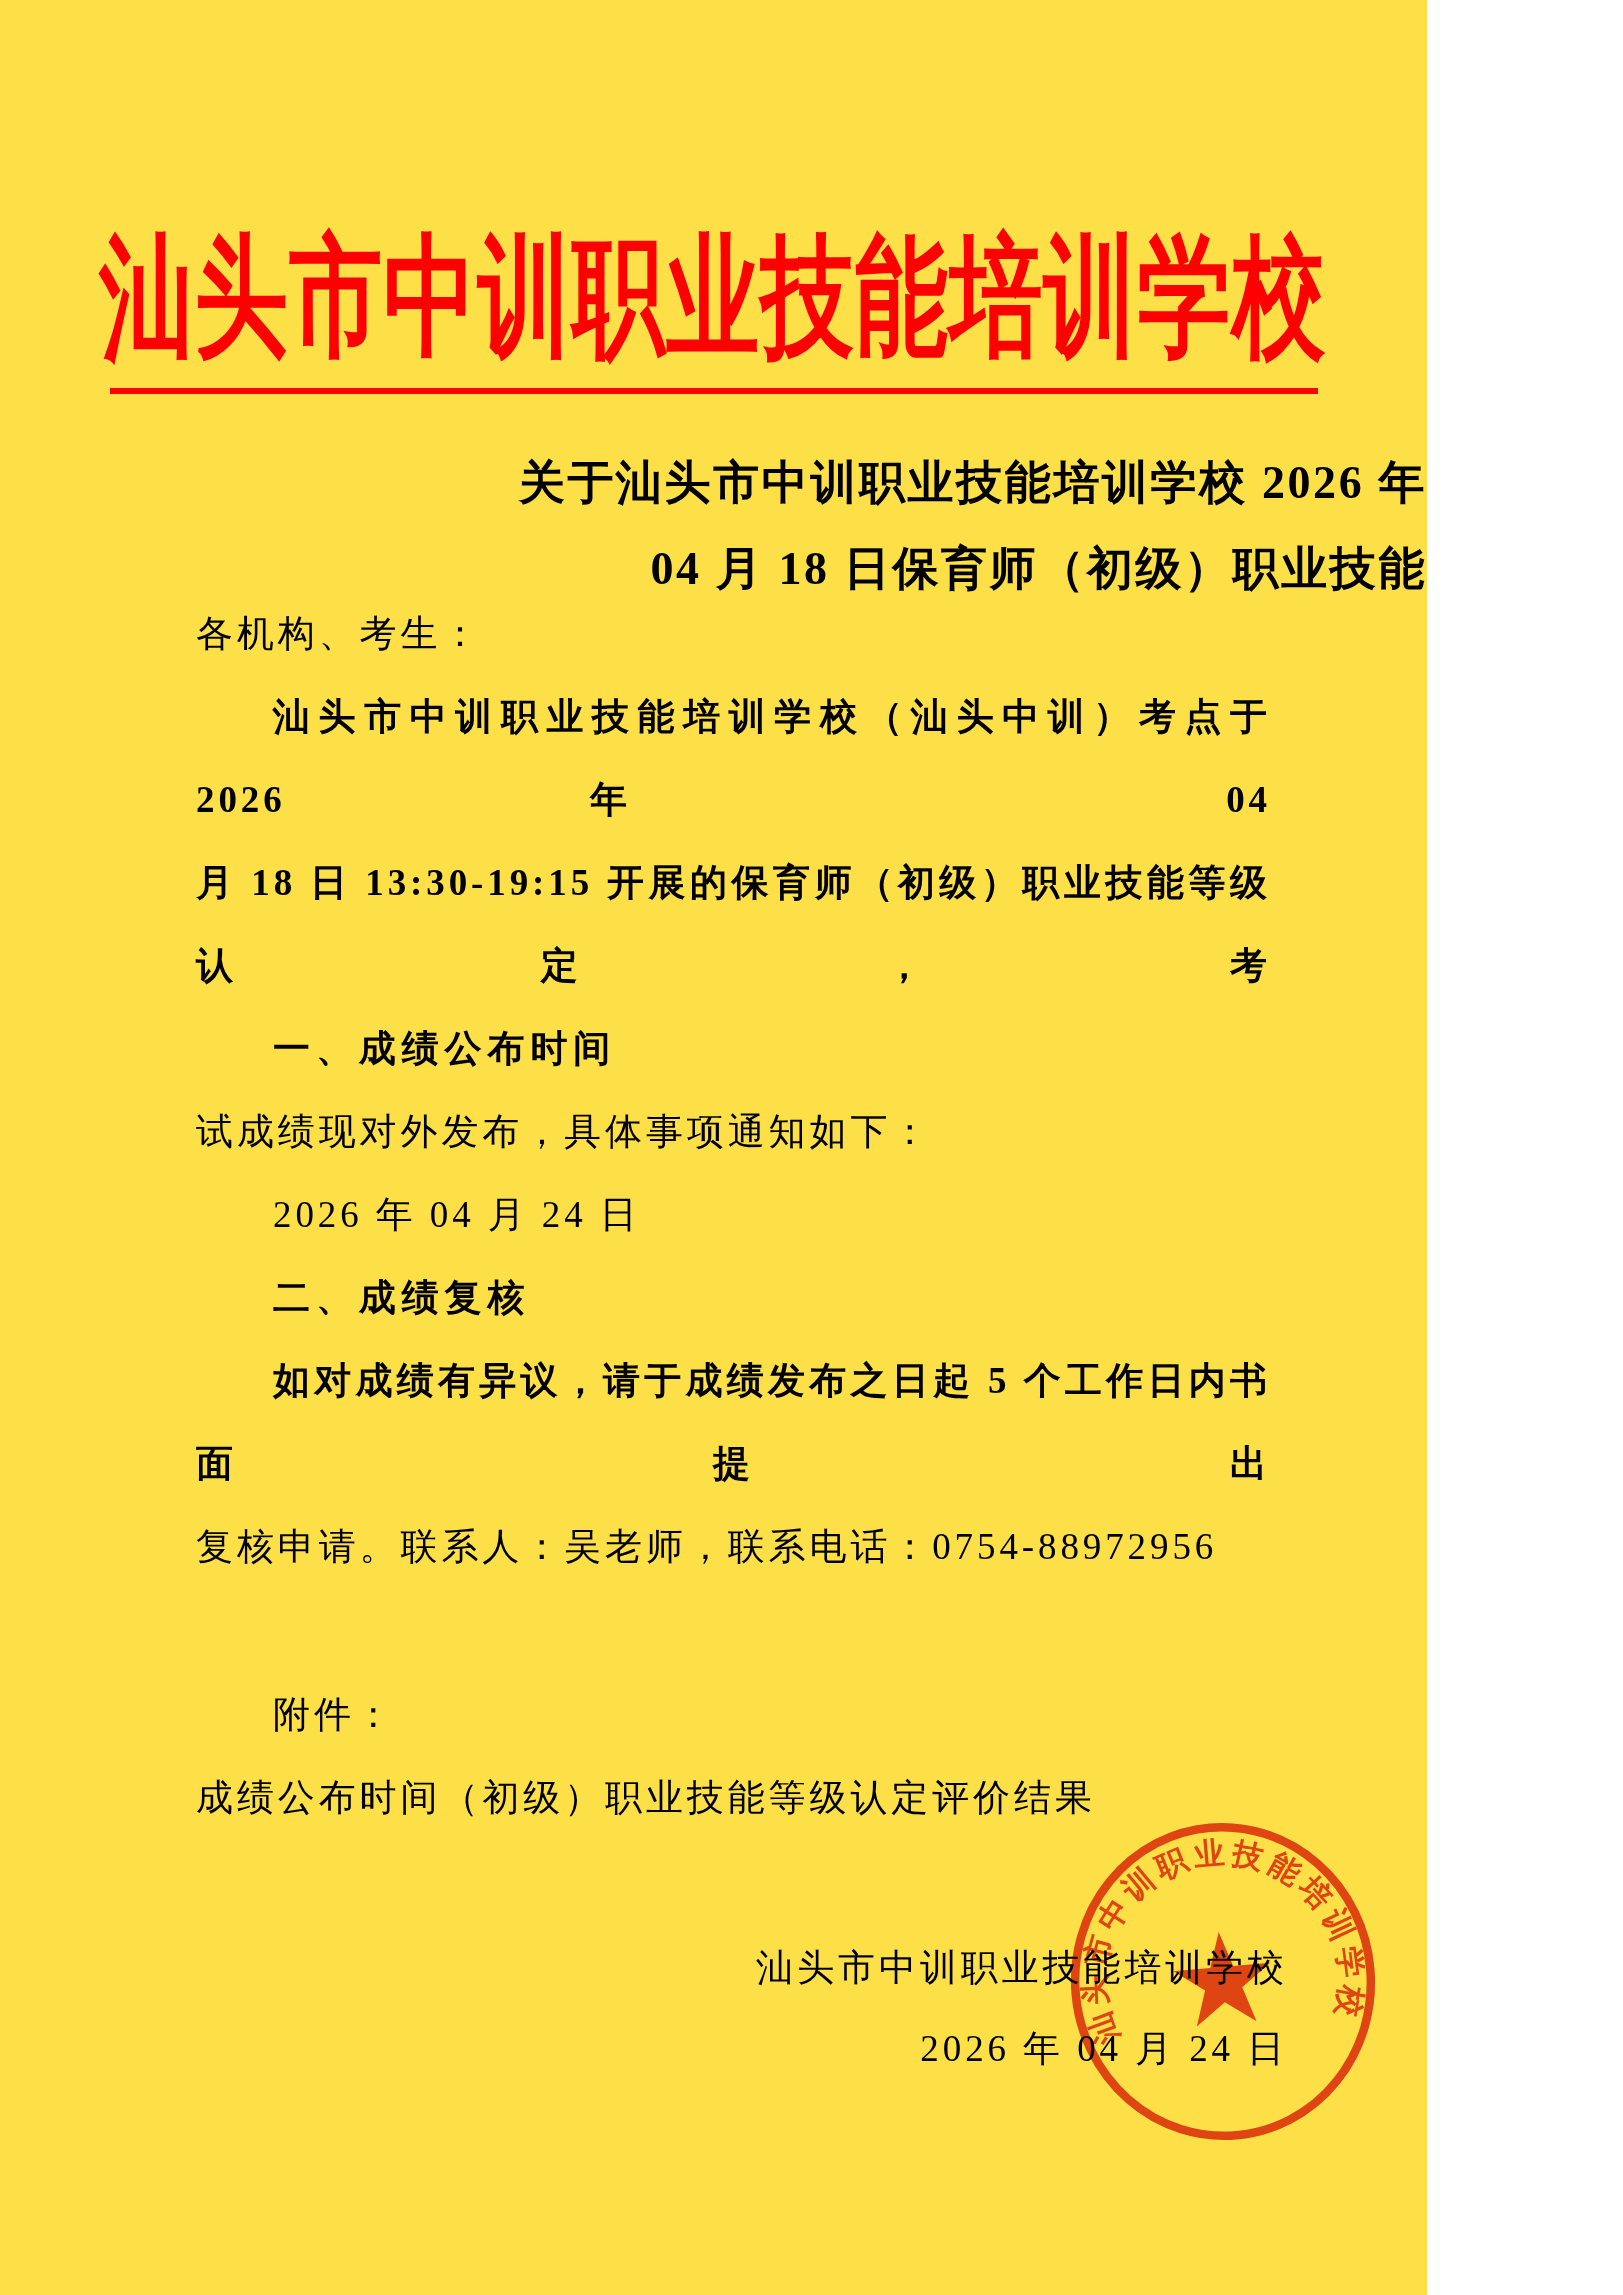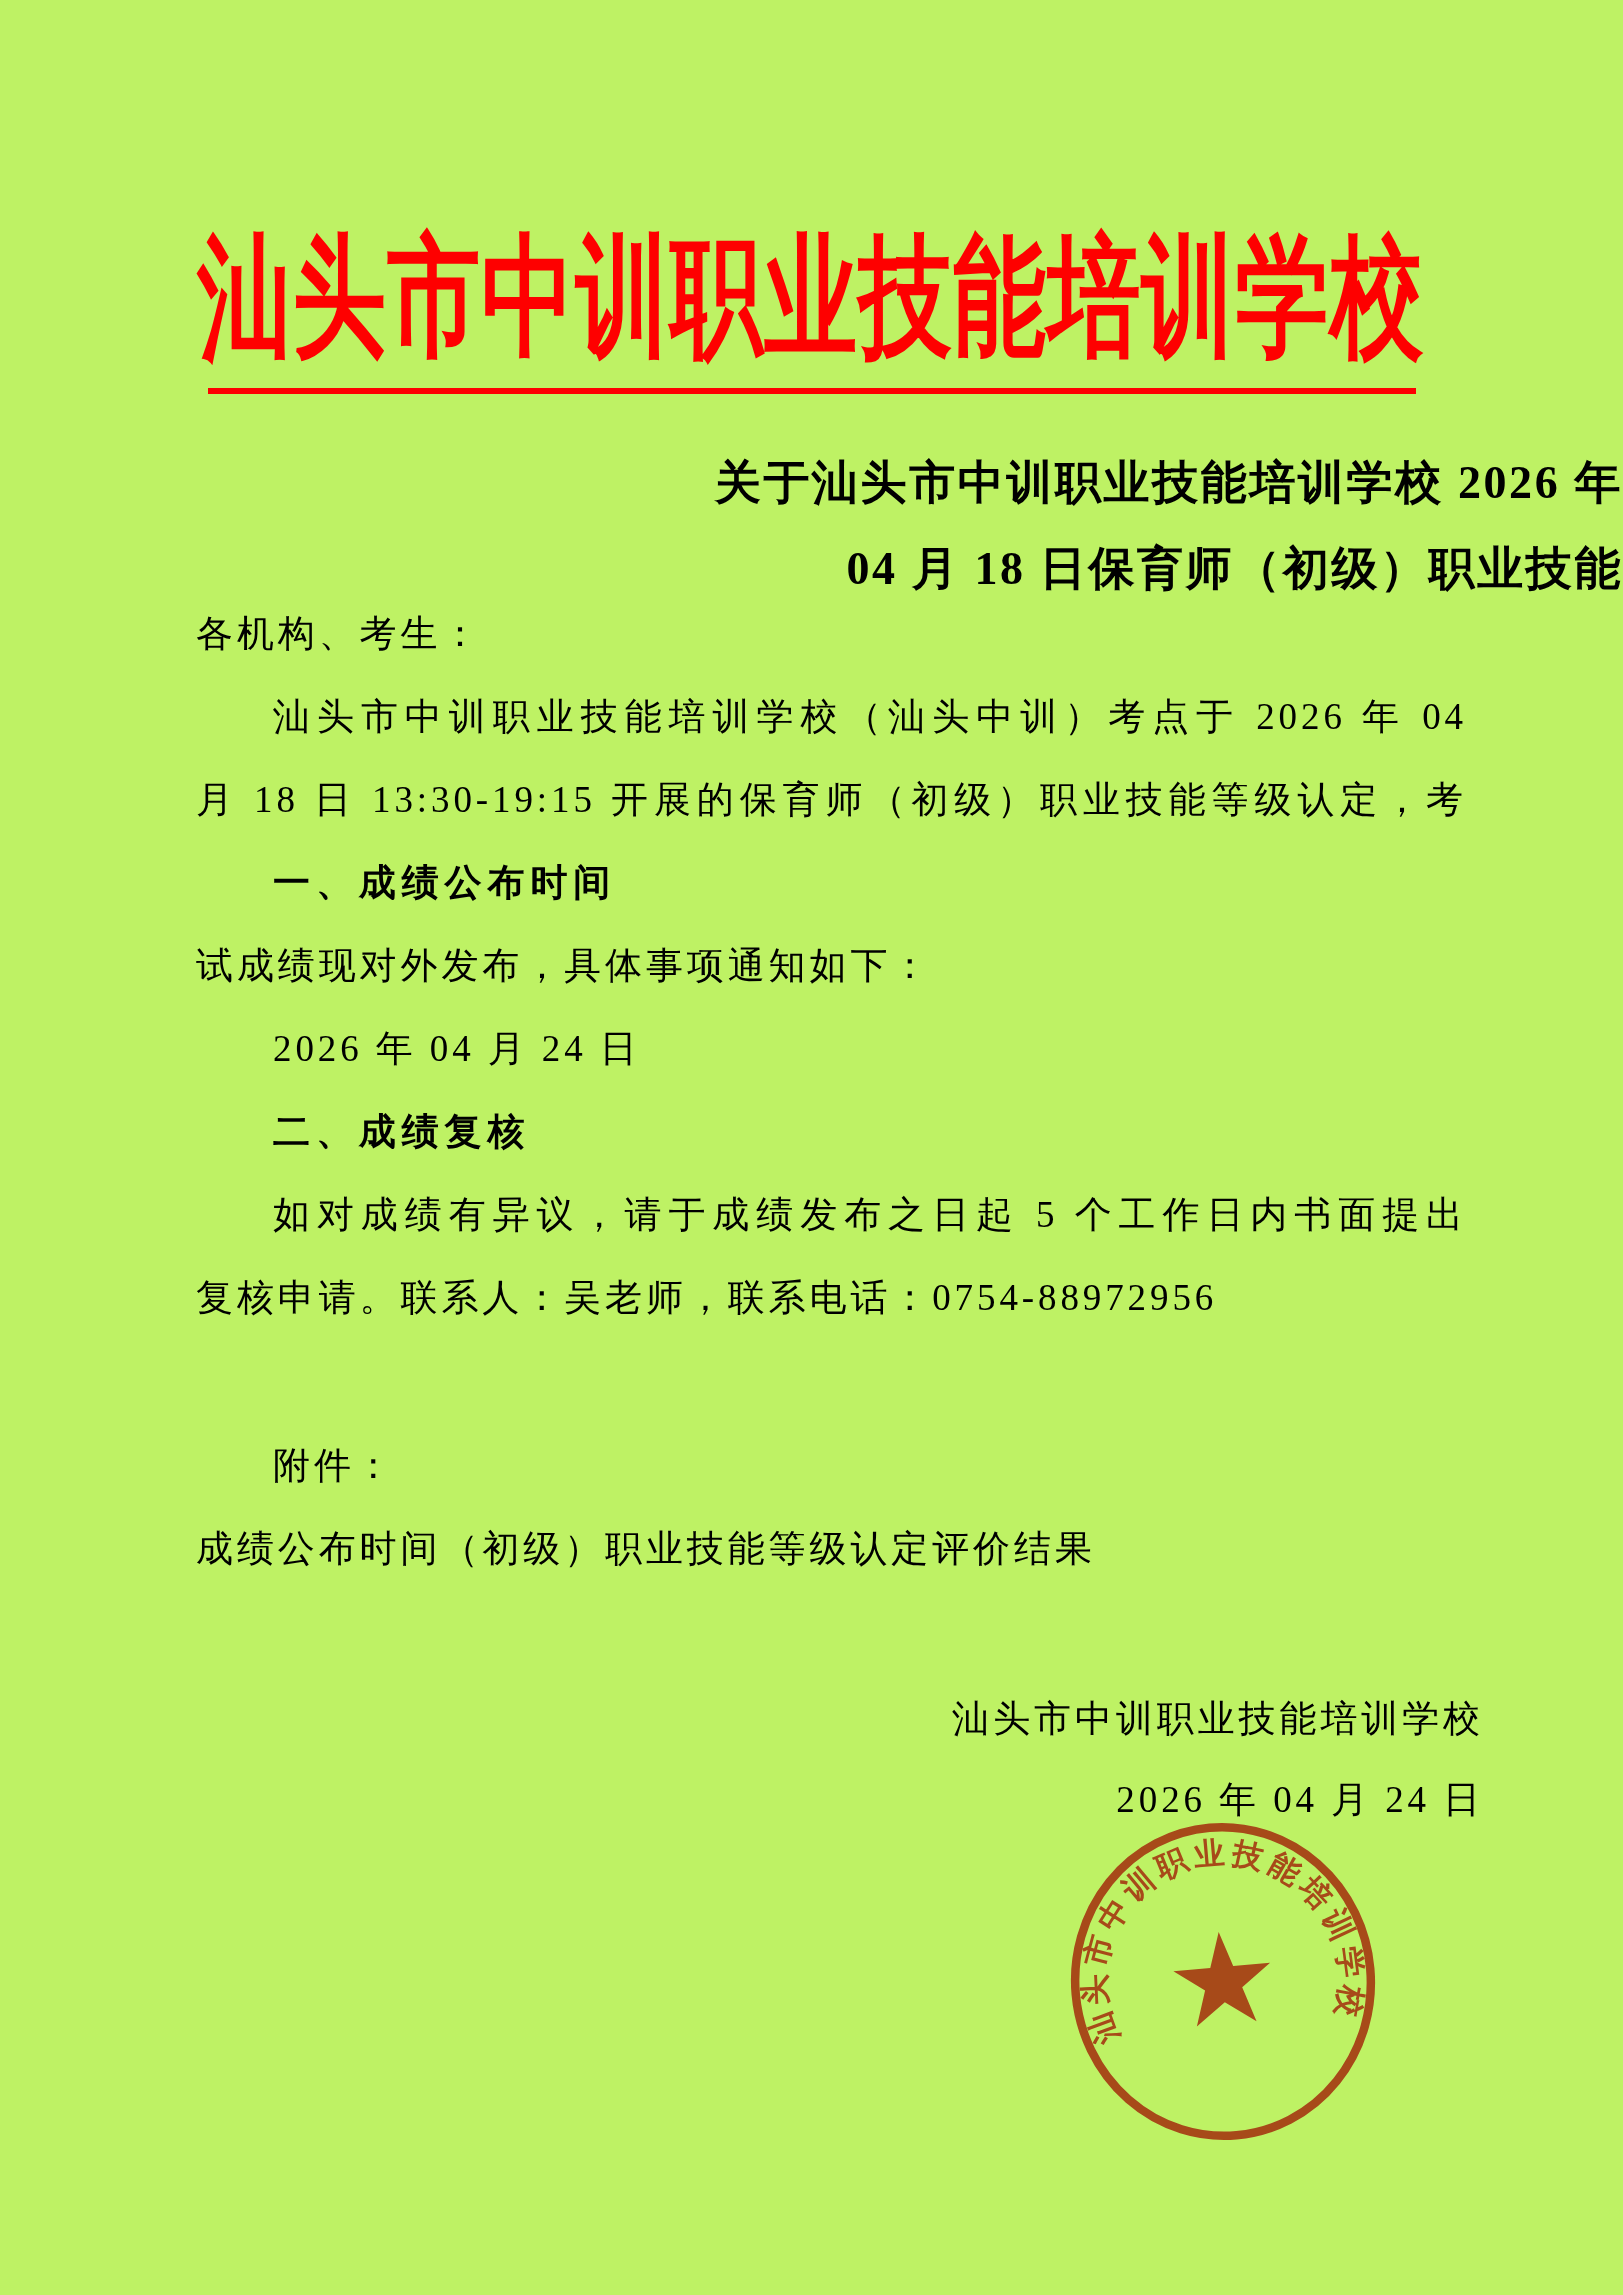--- a/index.html
+++ b/index.html
@@ -1,20 +1,20 @@
 <!DOCTYPE html>
 <html style="font-size:10.5px"><head>
 <meta charset="utf-8">
 <style>
   html, body { margin: 0; padding: 0; background: #ffffff; }
   .page {
     position: relative;
-    width: 1623px;
+    width: 1427px;
     height: 2295px;
-    background: #bef264;
+    background: #fde047;
     box-sizing: border-box;
     padding-top: 229px;
     font-family: "Liberation Serif", "DejaVu Serif", serif;
     color: #000000;
     overflow: hidden;
   }
   
   .banner {
     height: 137px;
     display: flex;
@@ -49,21 +49,21 @@
   
   .body-block {
     margin: -19.6px 156px 0 196px;
     font-size: 37px;
     line-height: 83px;
     letter-spacing: 3.9px;
   }
   .line { text-align: left; }
   .ind { text-indent: 77px; }
   .b { font-weight: bold; letter-spacing: 5.9px; }
-  .j { text-align: justify; text-align-last: justify; }
+  .j { text-align: justify; text-align-last: justify; font-weight: bold; }
   .sp1 { height: 85px; }
   .footer-block {
     margin-top: 88px;
     margin-right: -17px;
     text-align: right;
     font-size: 37px;
     line-height: 81px;
     letter-spacing: 3.9px;
   }
   

